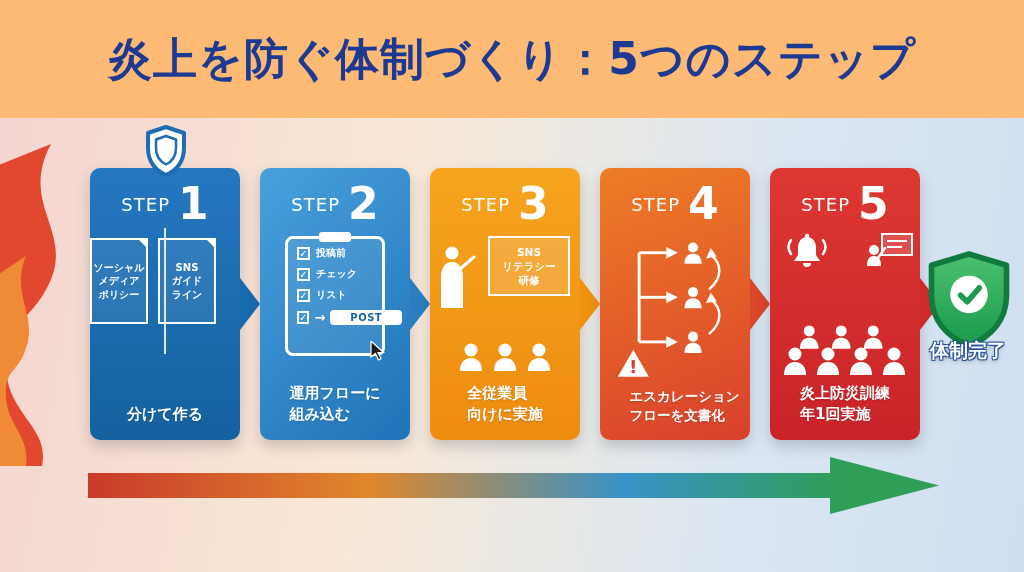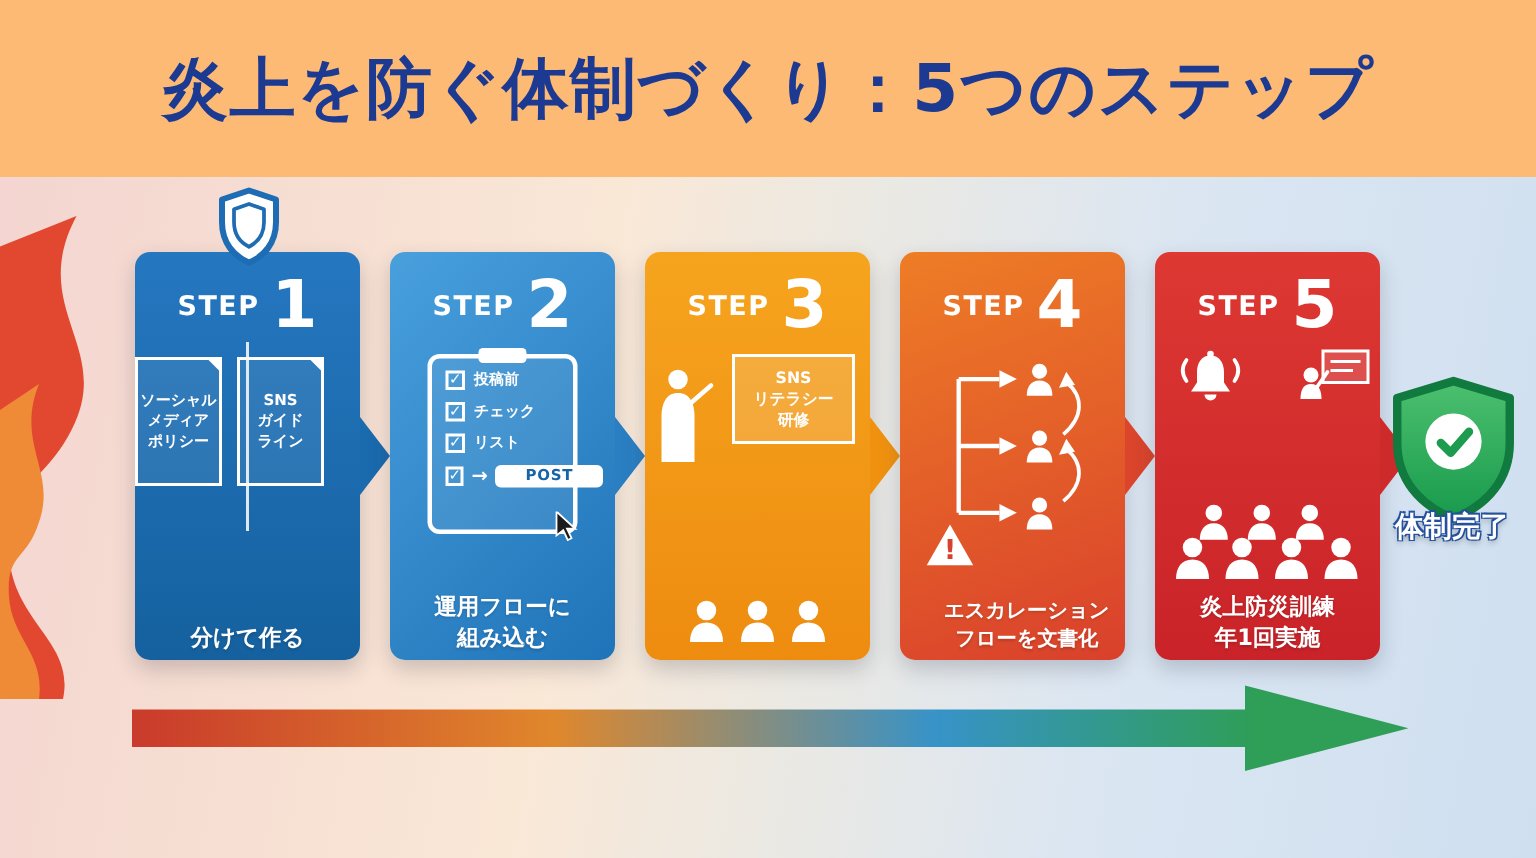--- a/index.html
+++ b/index.html
@@ -27,26 +27,26 @@
   .c2 { left:260px; background:linear-gradient(135deg,#49a0dd,#1f73b8); }
   .c2::after { border-left-color:#2a7fc2; }
   .c3 { left:430px; background:linear-gradient(180deg,#f6a41e,#ee8c10); }
   .c3::after { border-left-color:#f0920f; }
   .c4 { left:600px; background:linear-gradient(160deg,#ee7d26,#d9402c); }
   .c4::after { border-left-color:#da452c; }
   .c5 { left:770px; background:linear-gradient(180deg,#dd3832,#c92329); }
   .c5::after { border-left-color:#cc2a2b; }
 
   .step-head { display:flex; align-items:center; gap:8px; margin-top:12px; height:48px; }
-  .step-word { font-size:18px; font-weight:700; letter-spacing:1px;text-align:right; }
+  .step-word { font-size:18px; font-weight:400; letter-spacing:1px;text-align:right; }
   .step-num  { font-size:44px; font-weight:800; line-height:1; }
 
   .icon-area { position:relative; width:100%; flex:1; }
-  .caption { font-weight:800; font-size:15px; text-align:center; line-height:1.4;
-             padding-bottom:4px; white-space:pre-line; text-shadow:0 1px 2px rgba(0,0,0,.18); }
+  .caption { font-weight:800; font-size:15px; line-height:1.4;
+             padding-bottom:15px; white-space:pre-line; text-shadow:0 1px 2px rgba(0,0,0,.18); }
   .c4 .caption { font-size:13.5px;margin-left:19px; }
 
   
   .vline { position:absolute; left:calc(50% - 1px); top:0; height:126px; width:2px; background:rgba(255,255,255,.85); }
   .docs { display:flex; justify-content:flex-start; gap:10px; padding-top:10px; }
   .doc { position:relative; width:58px; height:86px; border:2px solid #fff; background:rgba(255,255,255,.08);
          display:flex; align-items:center; justify-content:center; text-align:center;
          font-size:10px; font-weight:700; line-height:1.35; }
   .doc::after { content:""; position:absolute; top:-2px; right:-2px; width:0; height:0;
                 border-top:11px solid #fff; border-left:11px solid transparent; }
@@ -194,20 +194,22 @@
                 <circle cx="12" cy="7" r="6.5"></circle>
                 <path d="M12,15 c-7.5,0 -11,5.5 -11,13 h22 c0,-7.5 -3.5,-13 -11,-13 z"></path>
               </g>
             <g transform="translate(70,2)">
                 <circle cx="12" cy="7" r="6.5"></circle>
                 <path d="M12,15 c-7.5,0 -11,5.5 -11,13 h22 c0,-7.5 -3.5,-13 -11,-13 z"></path>
               </g>
           </g>
         </svg>
       </div>
+      <div class="caption">全従業員
+向けに実施</div>
     </div>
 
     <div class="card c4">
       <div class="step-head">
         <span class="step-word">STEP</span>
         <span class="step-num">4</span>
       </div>
       <div class="icon-area">
         <svg class="escalation" width="126" height="150" viewBox="0 0 130 152">
           <line x1="28" y1="20" x2="28" y2="112" stroke="#fff" stroke-width="3"></line>

